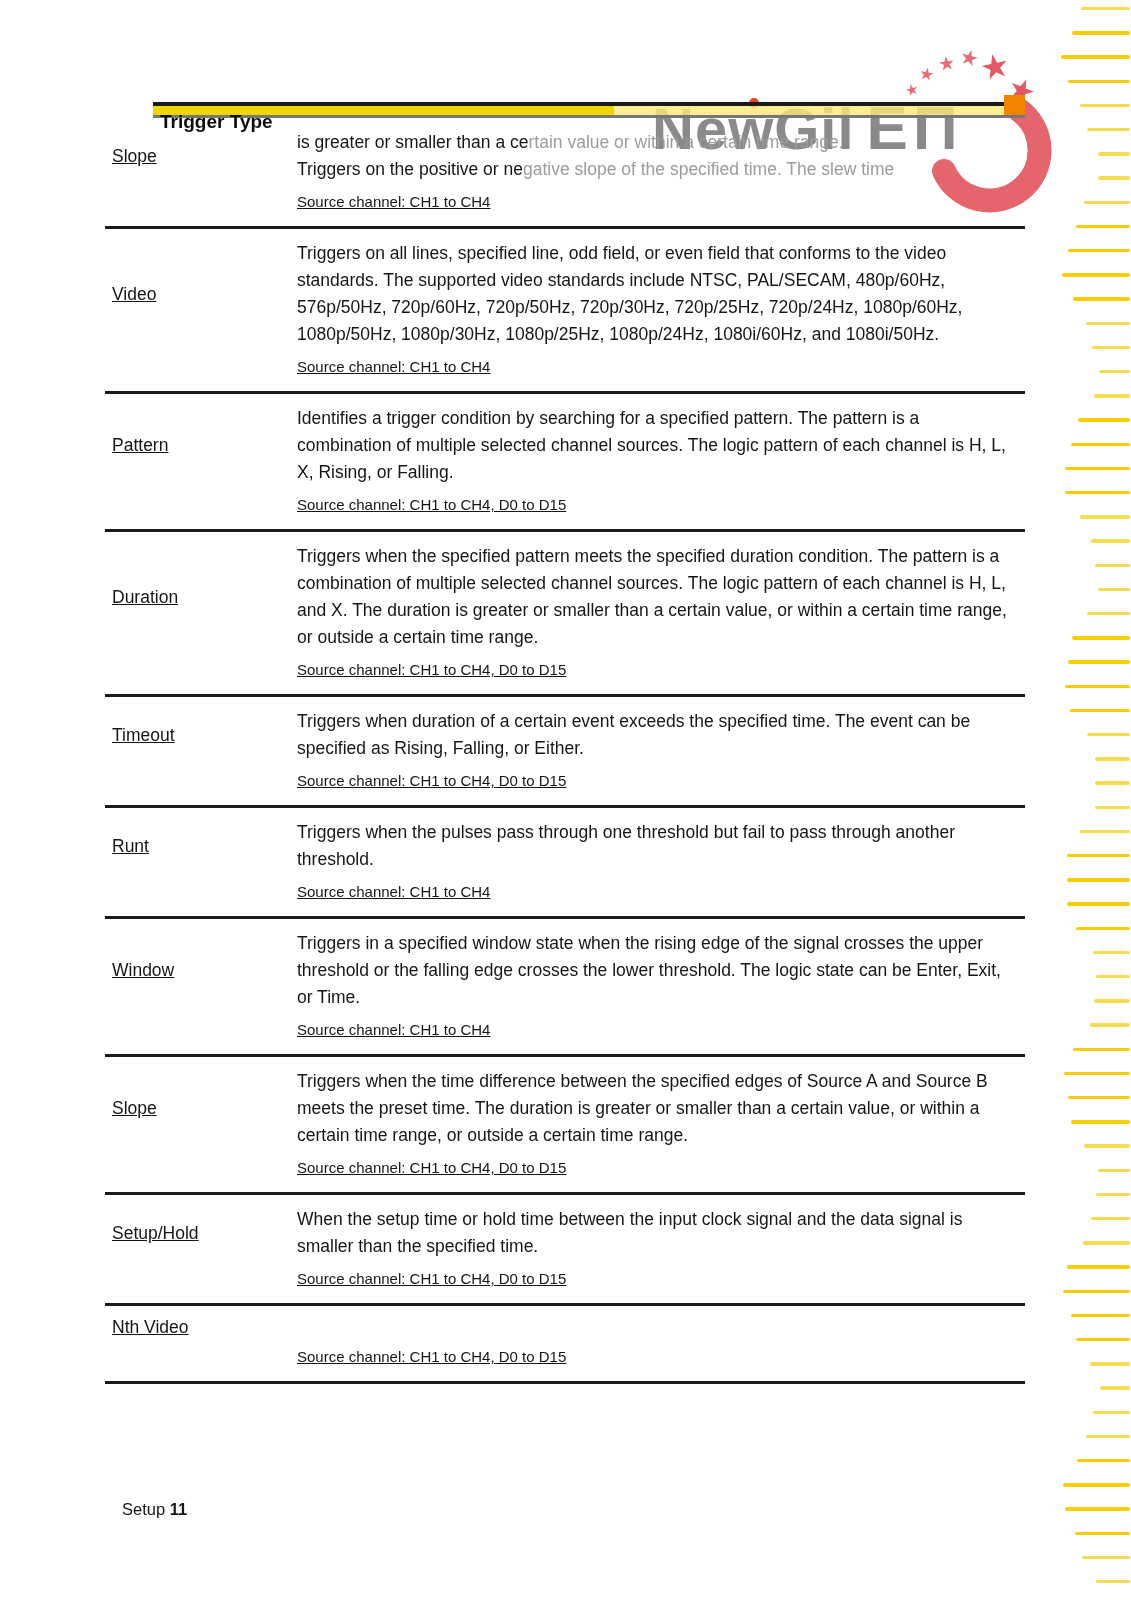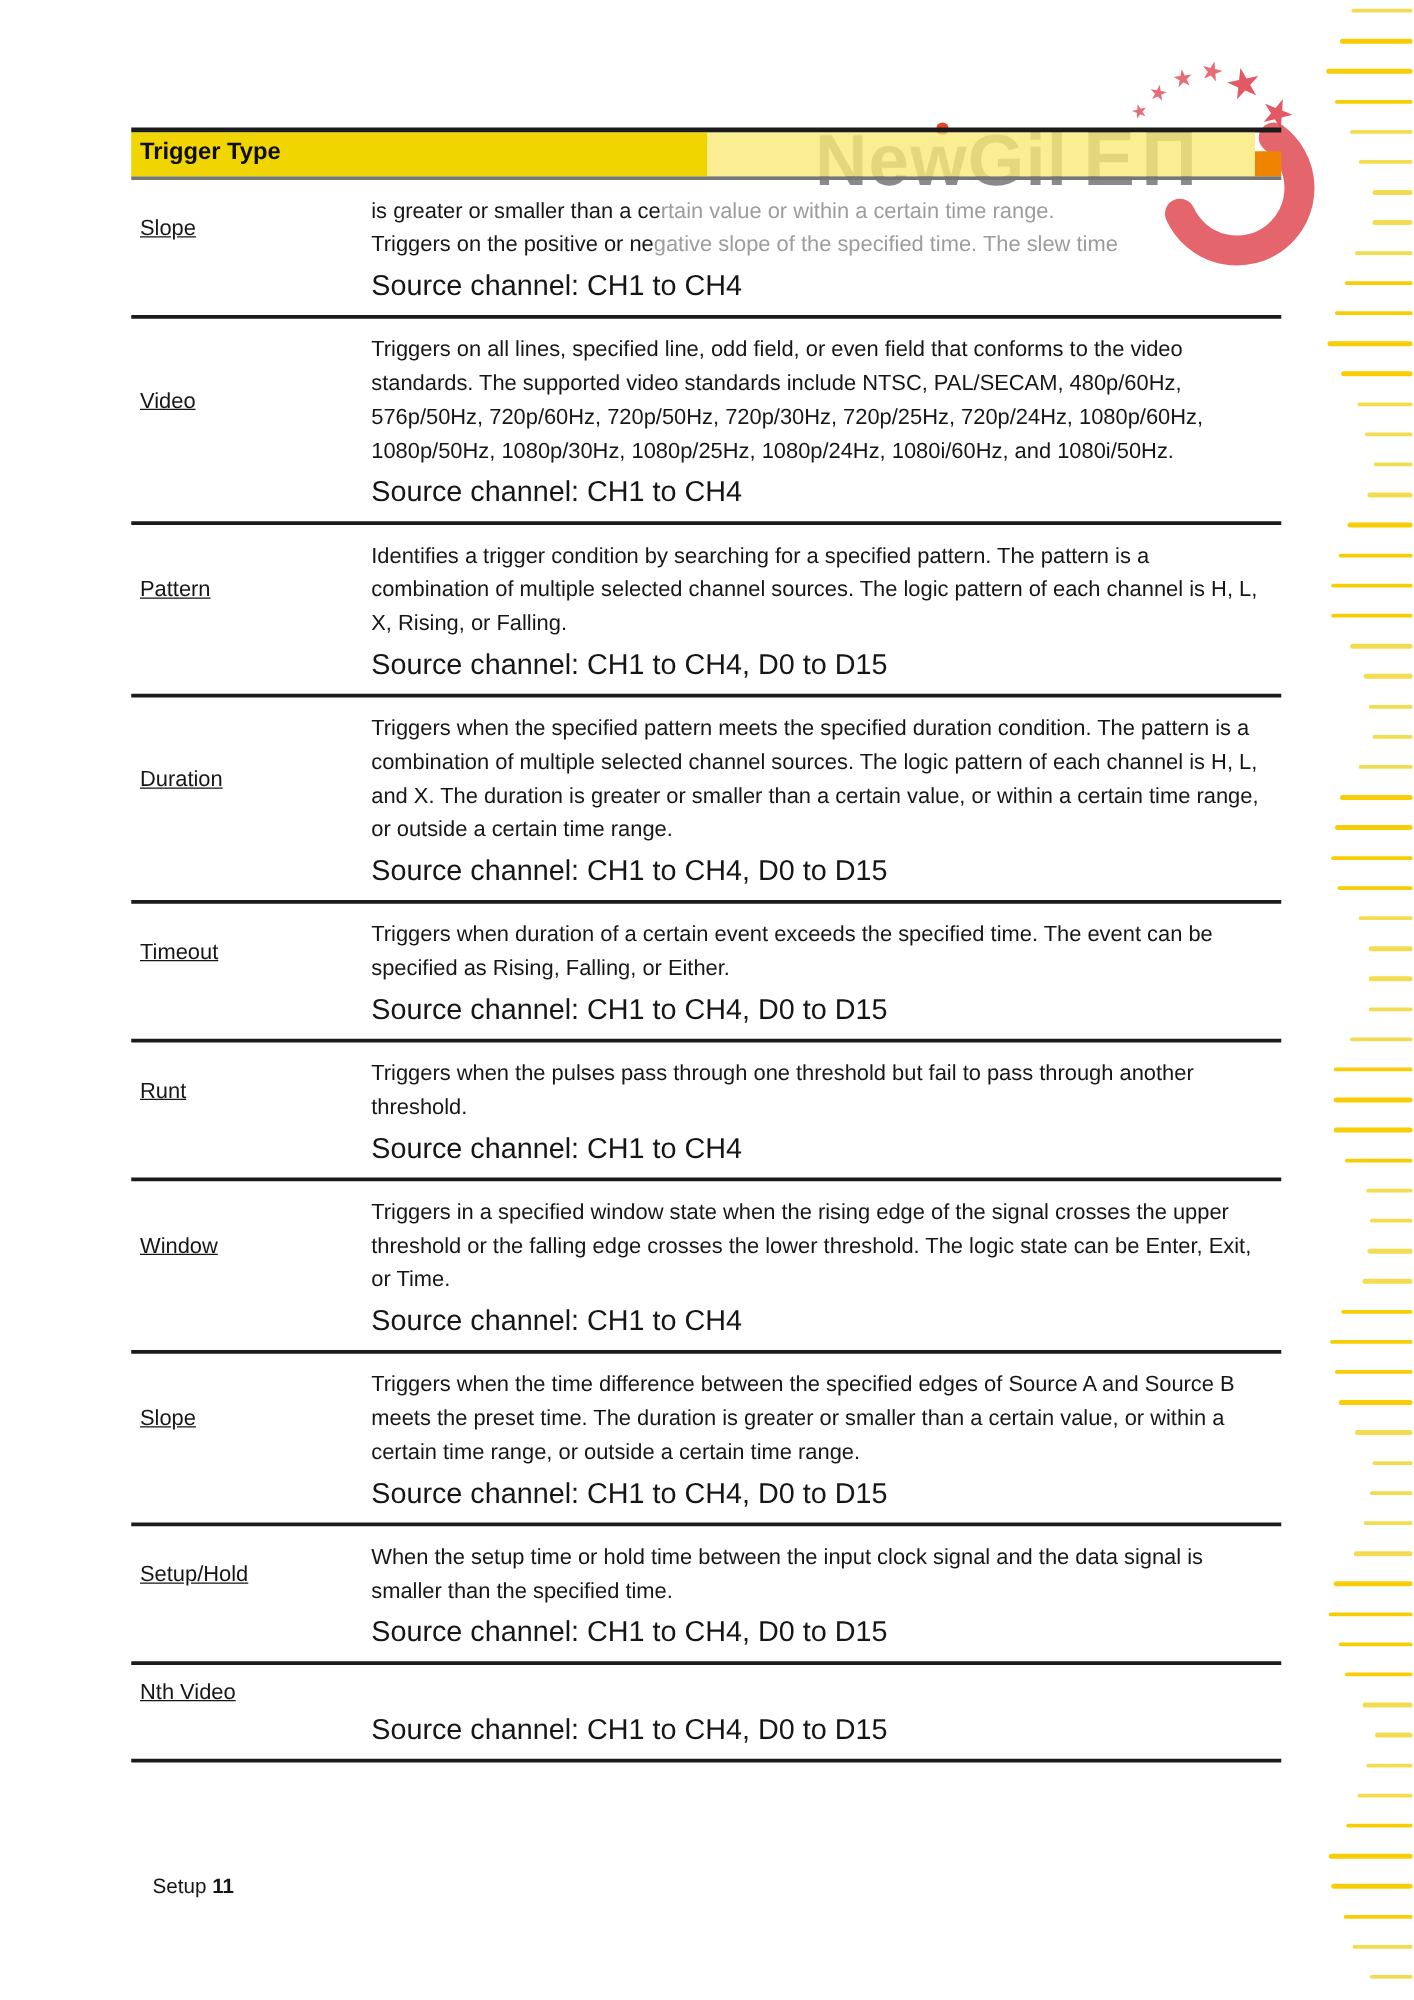--- a/index.html
+++ b/index.html
@@ -41,34 +41,34 @@
   .s2{left:289px;top:26px;font-size:17px;transform:rotate(10deg);}
   .s3{left:308px;top:14px;font-size:19px;transform:rotate(-8deg);}
   .s4{left:330px;top:7px;font-size:21px;transform:rotate(14deg);}
   .s5{left:350px;top:10px;font-size:33px;transform:rotate(-12deg);color:#E04A56;}
   .s6{left:378px;top:35px;font-size:31px;transform:rotate(22deg);color:#E04A56;}
   .crescent{position:absolute;left:292px;top:45px;opacity:.88;}
 
   
   .doc-table{position:absolute;left:105px;top:102px;width:920px;z-index:2;
     border-bottom:3px solid var(--border-dark);}
-  .thead{position:relative;height:42px;border-top:4px solid var(--border-dark);
-    border-bottom:3px solid var(--border-gray);}
+  .thead{position:relative;height:16px;border-top:4px solid var(--border-dark);
+    border-bottom:3px solid var(--border-gray);margin-left:48px;}
   .seg-bright{position:absolute;left:0;top:0;bottom:0;width:461px;background:var(--yellow-bright);}
   .seg-light{position:absolute;left:461px;right:21px;top:0;bottom:0;background:var(--yellow-light-rgba);}
   .seg-orange{position:absolute;right:0;bottom:0;width:21px;height:20px;background:var(--orange);z-index:4;}
   .thead-title{position:absolute;left:7px;top:0;line-height:31px;font-size:19px;font-weight:bold;
     color:#0d0d0d;z-index:5;}
 
   .row{display:grid;grid-template-columns:185px 1fr;row-gap:7px;
     padding:11px 18px 12px 7px;}
   .row + .row{border-top:3px solid var(--border-dark);}
   .label{grid-column:1;grid-row:1;align-self:center;font-size:17.5px;text-decoration:underline;}
   .desc{grid-column:2;grid-row:1;font-size:17.5px;line-height:27px;}
-  .source{grid-column:2;grid-row:2;font-size:23px;line-height:24px;}
+  .source{grid-column:2;grid-row:2;font-size:15px;line-height:24px;text-decoration:underline;}
   .wm{color:var(--text-wm);}
 
   
   .footer{position:absolute;left:122px;top:1500px;font-size:16.5px;z-index:2;}
   .footer b{font-weight:bold;}
 </style>
 </head>
 <body>
 
 <div id="marks">

